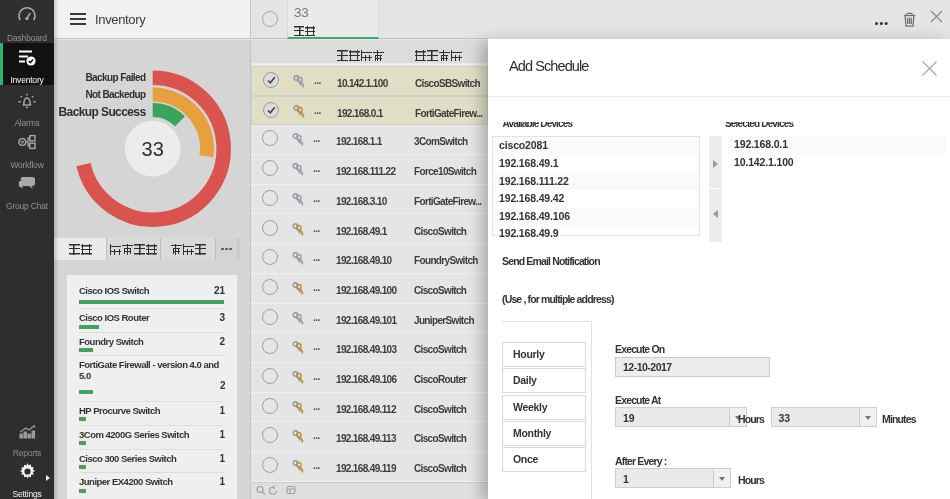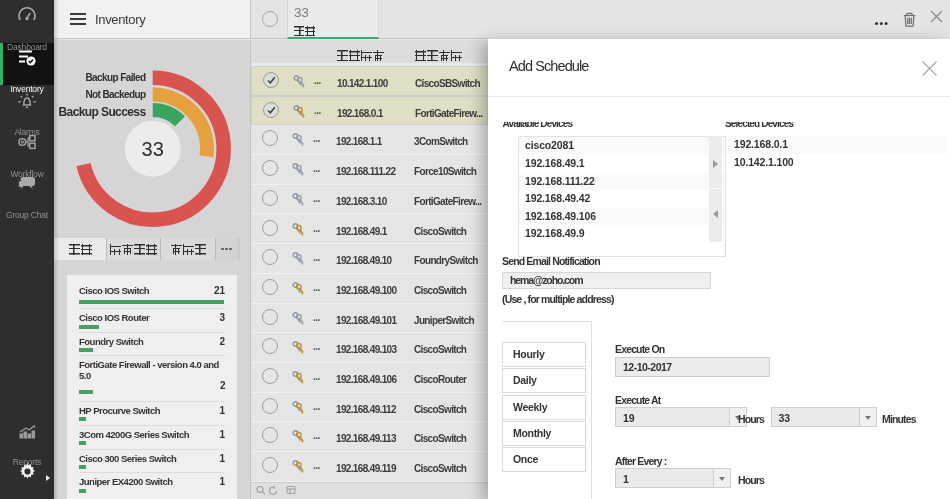--- a/index.html
+++ b/index.html
@@ -1,21 +1,21 @@
 <!DOCTYPE html>
 <html><head><meta charset="utf-8">
 <style>
 *{margin:0;padding:0;box-sizing:border-box}
 html,body{width:950px;height:499px;overflow:hidden;font-family:"Liberation Sans",sans-serif;background:#e4e4e4;position:relative}
 .abs{position:absolute}
 
 #sidebar{left:0;top:0;width:54px;height:499px;background:#2e2e2e}
 .sitem{position:absolute;left:0;width:54px;height:42px;text-align:center;color:#919191;font-size:8.5px;letter-spacing:-0.2px}
 .sitem svg{display:block;margin:0 auto}
-.sitem .lbl{display:block;margin-top:18px}
+.sitem .lbl{display:block;margin-top:9px}
 #inv-active{position:absolute;left:0;top:43px;width:54px;height:42px;background:#121212;border-left:3px solid #2fb36a}
 
 #lhead{left:54px;top:0;width:197px;height:39px;background:#f1f1f1;border-bottom:1px solid #c9c9c9;border-right:1px solid #c4c4c4}
 #burger{position:absolute;left:16px;top:13px;width:16px;height:12px}
 #burger i{display:block;height:2px;background:#3a3a3a;margin-bottom:3px}
 #lhead .ttl{position:absolute;left:41px;top:12px;font-size:13px;color:#3a3a3a;letter-spacing:-0.35px}
 
 #lpanel{left:54px;top:40px;width:197px;height:459px;background:#d5d5d5;border-right:1px solid #c3c3c3;box-sizing:border-box}
 
 #ltabs{position:absolute;left:0px;top:198px;width:186px;height:22px;background:#cbcbcb;display:flex}
@@ -496,38 +496,37 @@
 <svg width="17" height="17" style="position:absolute;left:433px;top:21px">
       <path d="M1.5 1.5 L15.5 15.5 M15.5 1.5 L1.5 15.5" stroke="#a8a8a8" stroke-width="1.2"></path>
     </svg>
 <div style="position:absolute;left:0;top:57px;width:462px;height:1px;background:#ececec"></div>
 <div style="position:absolute;left:14.5px;top:83px;width:110px;height:9.5px;overflow:hidden">
       <div style="margin-top:-4px" class="mlabel2">Available Devices</div>
     </div>
 <div style="position:absolute;left:237px;top:83px;width:110px;height:9.5px;overflow:hidden">
       <div style="margin-top:-4px" class="mlabel2">Selected Devices</div>
     </div>
-<div class="listbox" style="left:30px;top:97.4px;width:208px;height:121px">
+<div class="listbox" style="left:4px;top:97.4px;width:208px;height:100px">
 <div class="lrow">cisco2081</div>
       <div class="lrow">192.168.49.1</div>
       <div class="lrow">192.168.111.22</div>
       <div class="lrow">192.168.49.42</div>
       <div class="lrow">192.168.49.106</div>
       <div class="lrow">192.168.49.9</div>
 </div>
 <div style="position:absolute;left:220.7px;top:97.4px;width:13px;height:51.3px;background:#ececec"></div>
 <div style="position:absolute;left:220.7px;top:149.7px;width:13px;height:53.3px;background:#ececec"></div>
 <div style="position:absolute;left:224.5px;top:121px;width:0;height:0;border-top:4.5px solid transparent;border-bottom:4.5px solid transparent;border-left:5.5px solid #9b9b9b"></div>
 <div style="position:absolute;left:224.5px;top:171px;width:0;height:0;border-top:4.5px solid transparent;border-bottom:4.5px solid transparent;border-right:5.5px solid #9b9b9b"></div>
 <div class="listbox" style="left:240px;top:97.4px;width:219px;height:105.6px;border:none">
 <div class="lrow">192.168.0.1</div>
       <div class="lrow">10.142.1.100</div>
 </div>
 <div class="mlabel" style="left:14px;top:216px">Send Email Notification</div>
-<div class="inp" style="left:14px;top:233px;width:209px;height:17px;letter-spacing:-1.1px">hema@zoho.com</div>
 <div class="mlabel" style="left:14px;top:254px">(Use , for multiple address)</div>
 <div style="position:absolute;left:14px;top:282px;width:90px;height:178px;border-top:1px solid #e0e0e0;border-right:1px solid #e0e0e0"></div>
 <div class="vtab" style="top:303px">Hourly</div>
 <div class="vtab" style="top:329.3px">Daily</div>
 <div class="vtab" style="top:355.6px">Weekly</div>
 <div class="vtab" style="top:381.9px">Monthly</div>
 <div class="vtab" style="top:408.2px">Once</div>
 <div class="mlabel" style="left:127px;top:304px">Execute On</div>
 <div class="inp" style="left:127px;top:318px;width:155px;height:20px;line-height:18px;background:#ececec;border-color:#cccccc">12-10-2017</div>
 <div class="mlabel" style="left:127px;top:355px">Execute At</div>

